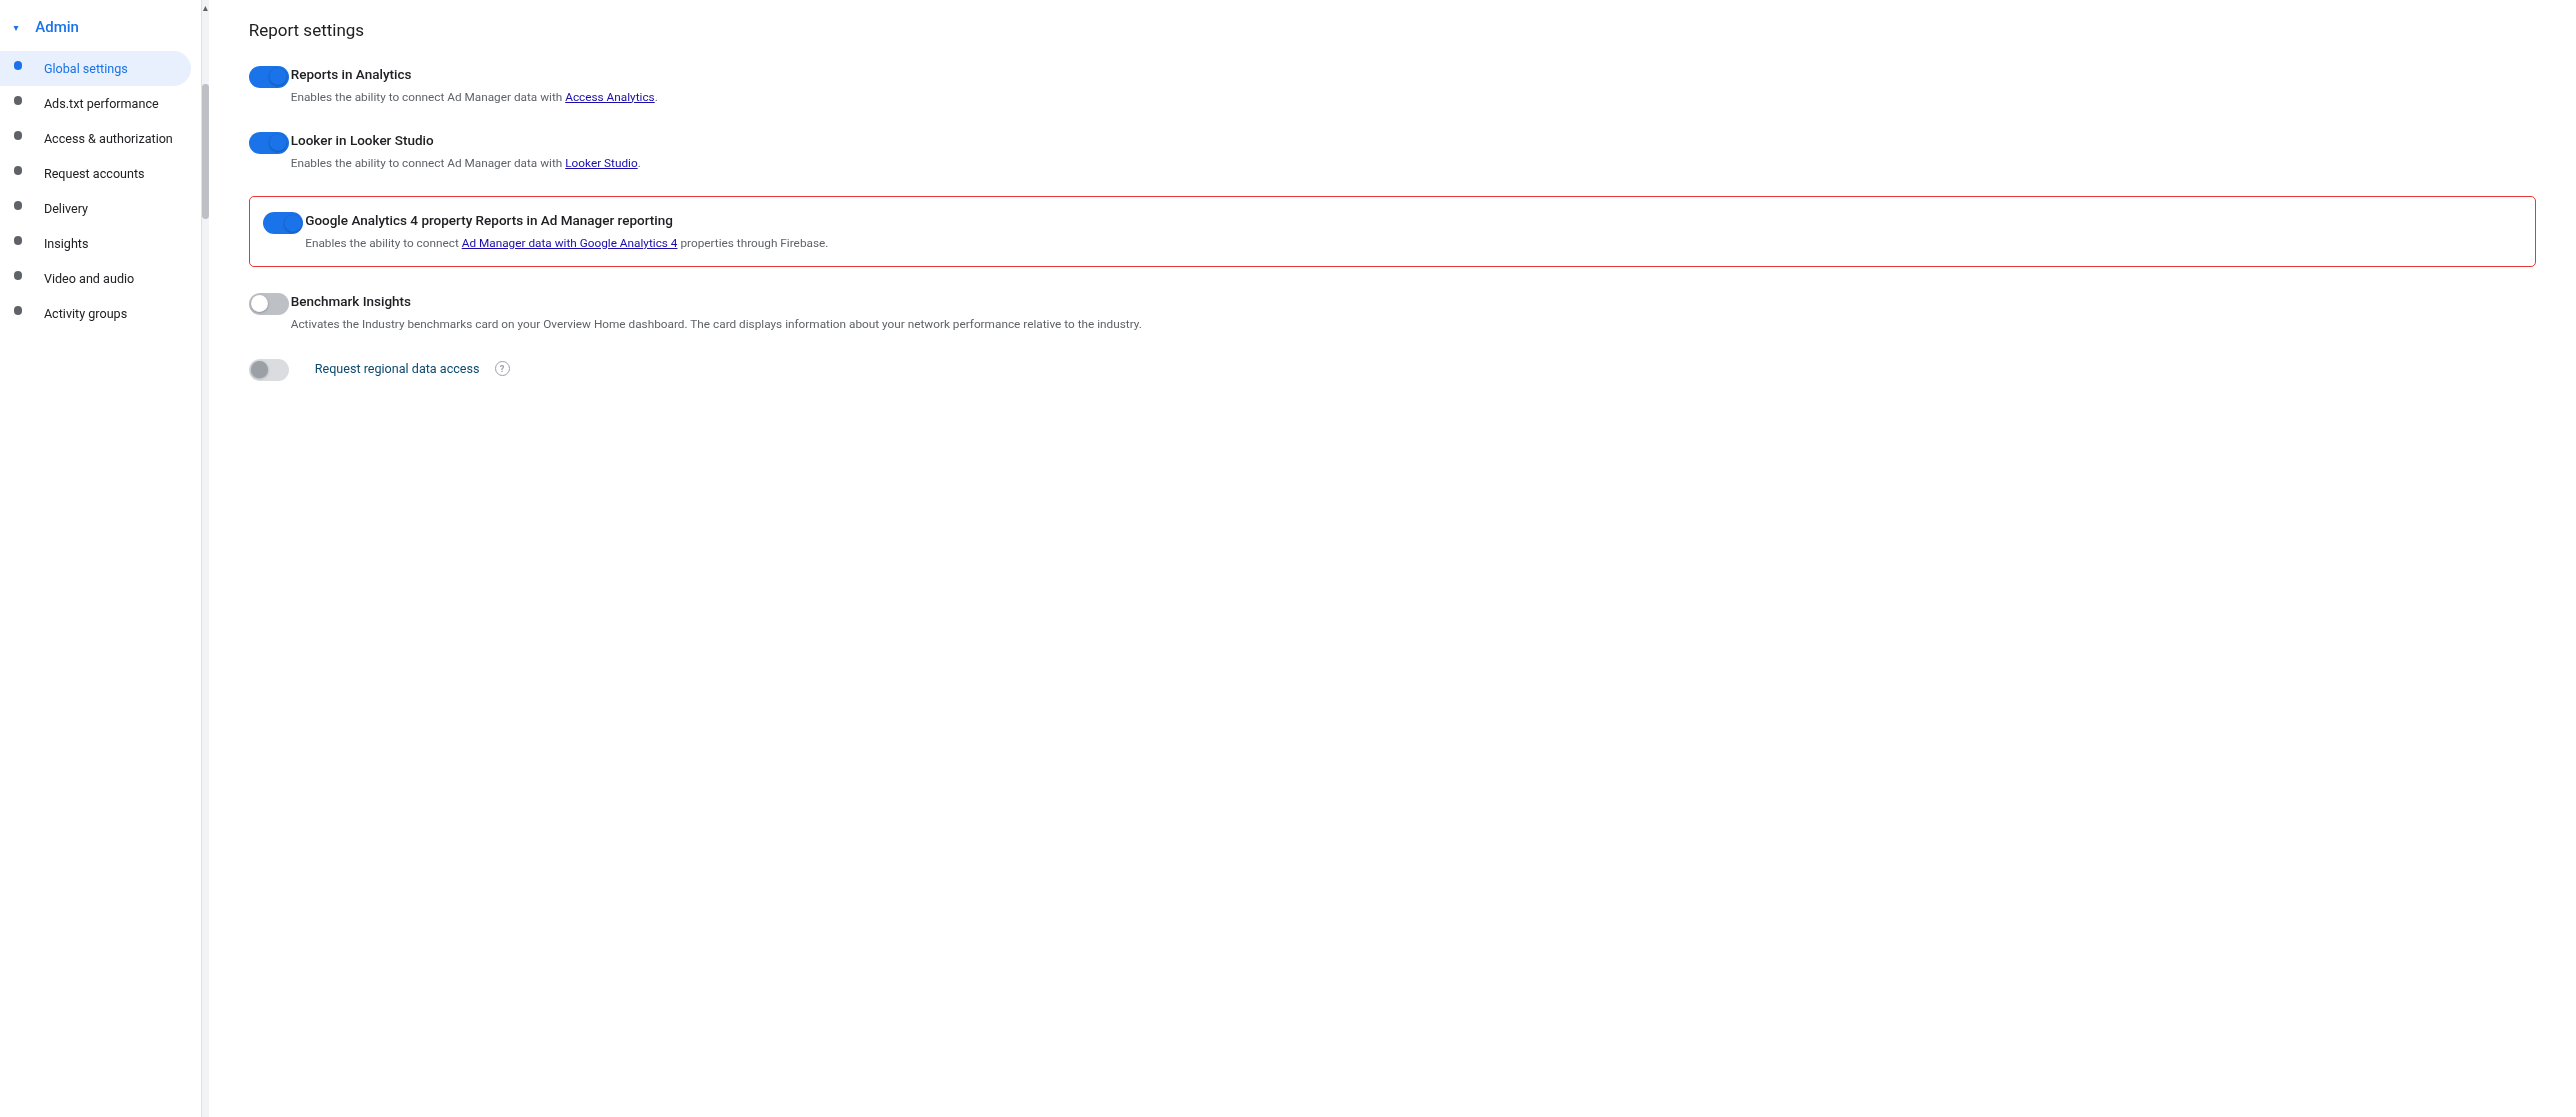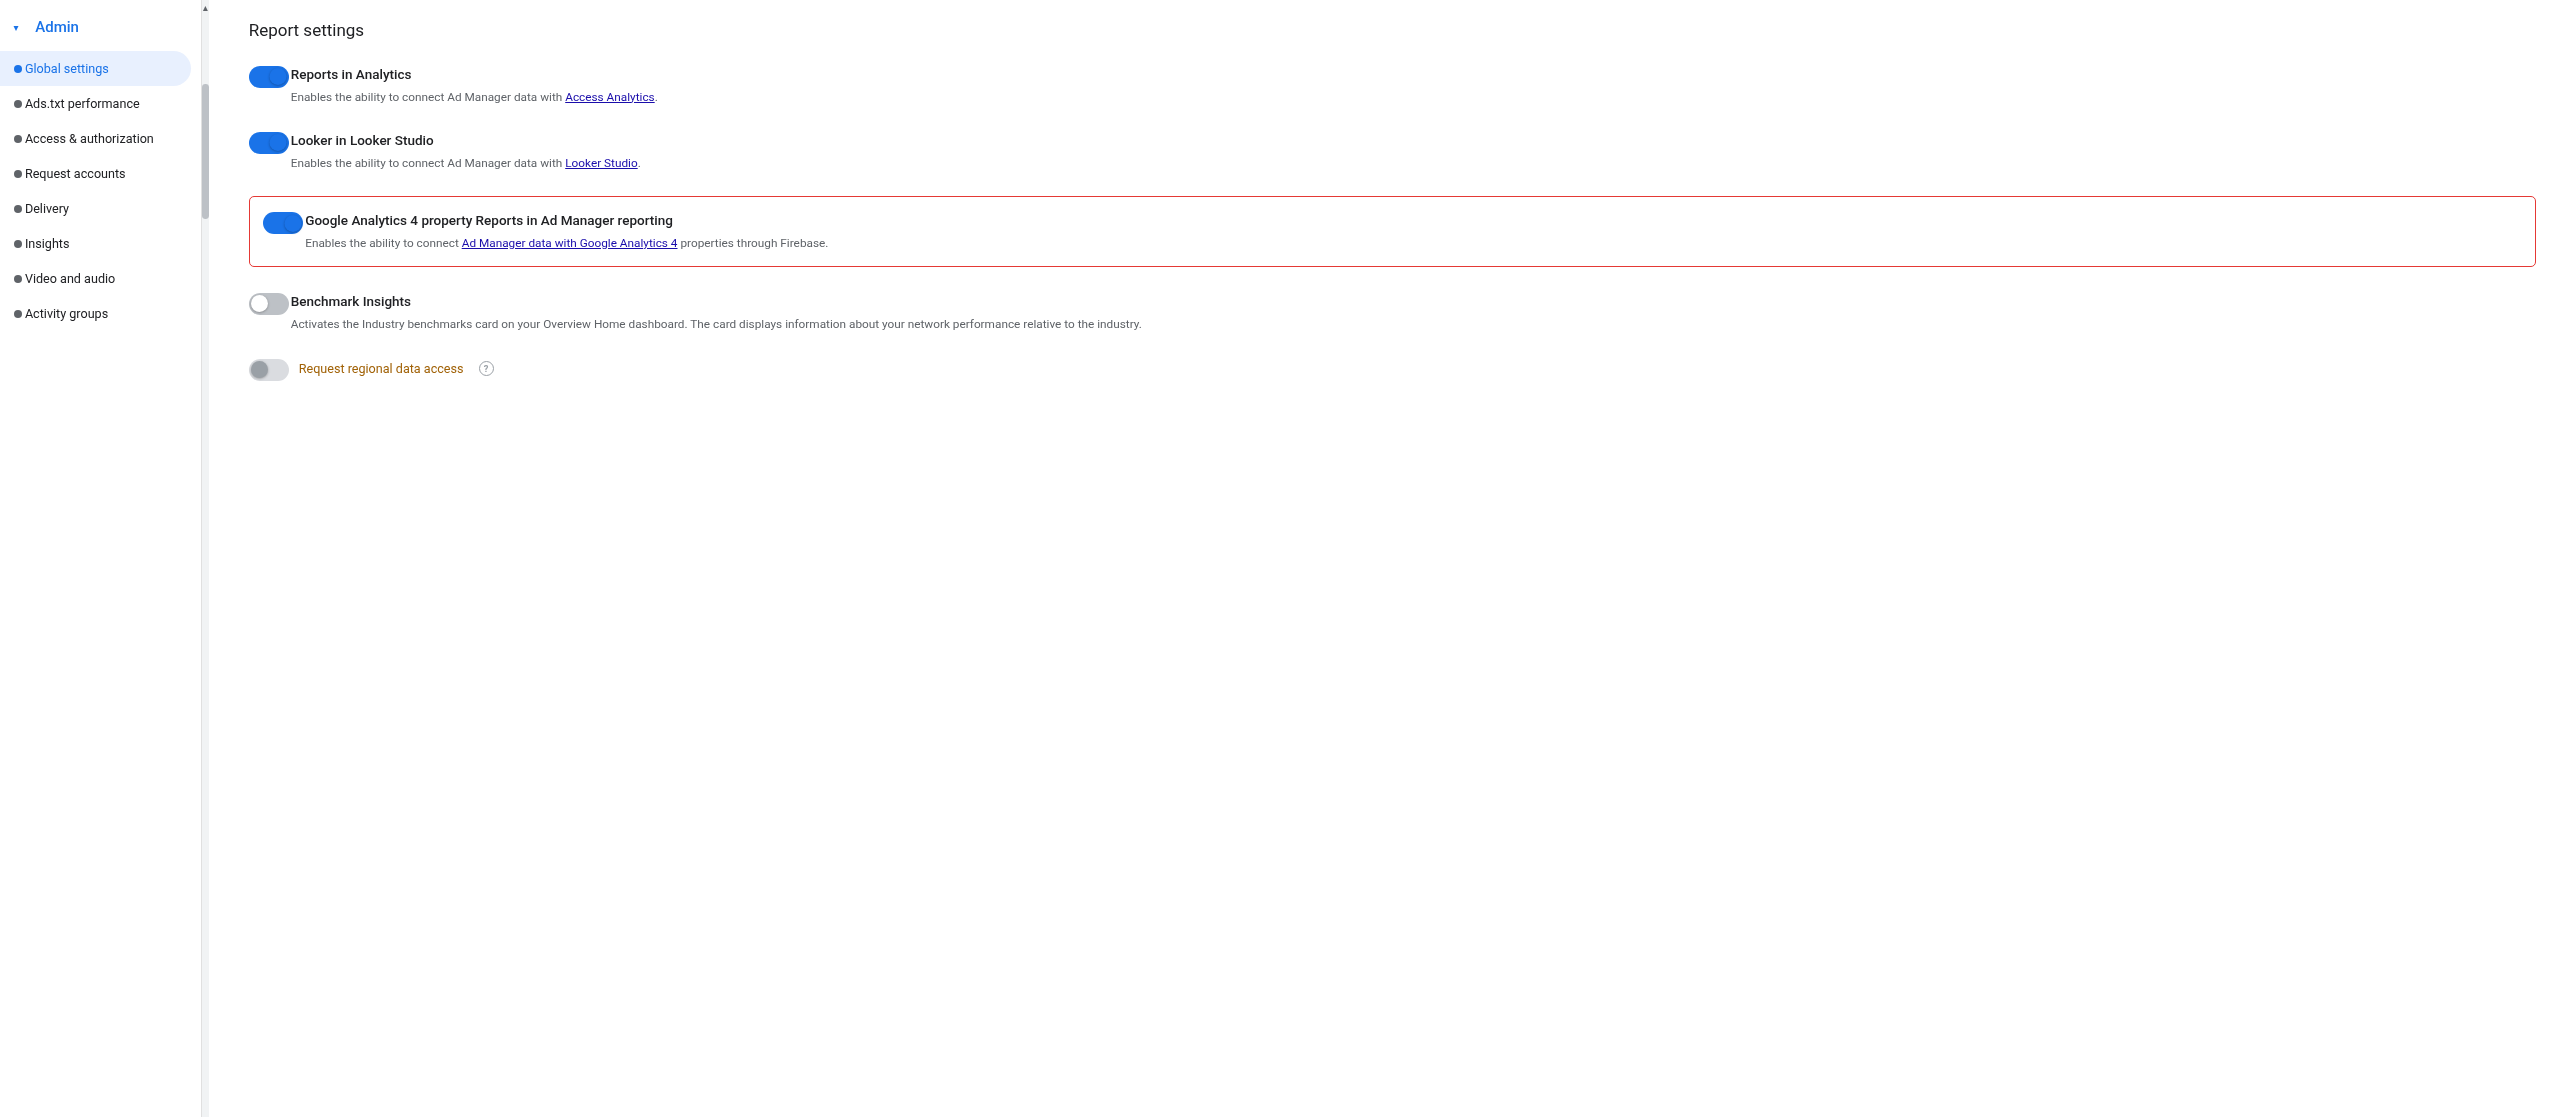--- a/index.html
+++ b/index.html
@@ -33,22 +33,21 @@
       font-weight: 500;
     }
 
     .chevron-icon {
       font-size: 10px;
       color: #1a73e8;
     }
 
     .sidebar-item {
       display: flex;
-      align-items: center;
-      gap: 3px;
+      gap: 22px;
       padding: 10px 13.5px;
       cursor: pointer;
       border-radius: 0 20px 20px 0;
       margin-right: 10px;
       font-size: 12.6px;
       color: #202124;
     }
 
     .sidebar-item.active {
       background: #e8f0fe;
@@ -223,21 +222,22 @@
     }
 
     .request-row {
       display: flex;
       align-items: center;
       gap: 10px;
     }
 
     .request-label {
       font-size: 12.6px;
-      color: #a16207;
+      color: #0c4a6e;
+      margin-left: 16px;
     }
   </style>
 </head>
 <body>
 
 <div class="sidebar">
   <div class="sidebar-admin">
     <span class="chevron-icon">▾</span>
     <span>
       <svg viewBox="0 0 24 24" fill="none" xmlns="http://www.w3.org/2000/svg">

